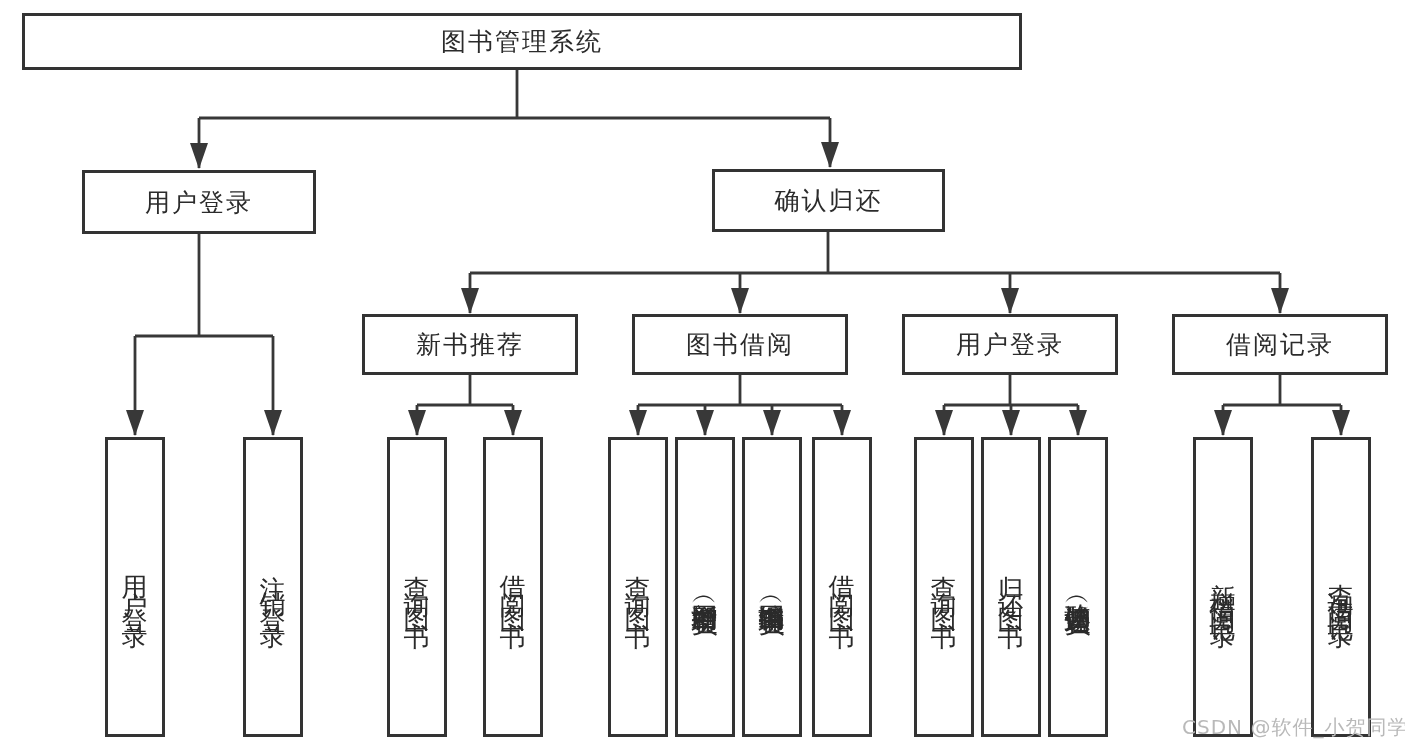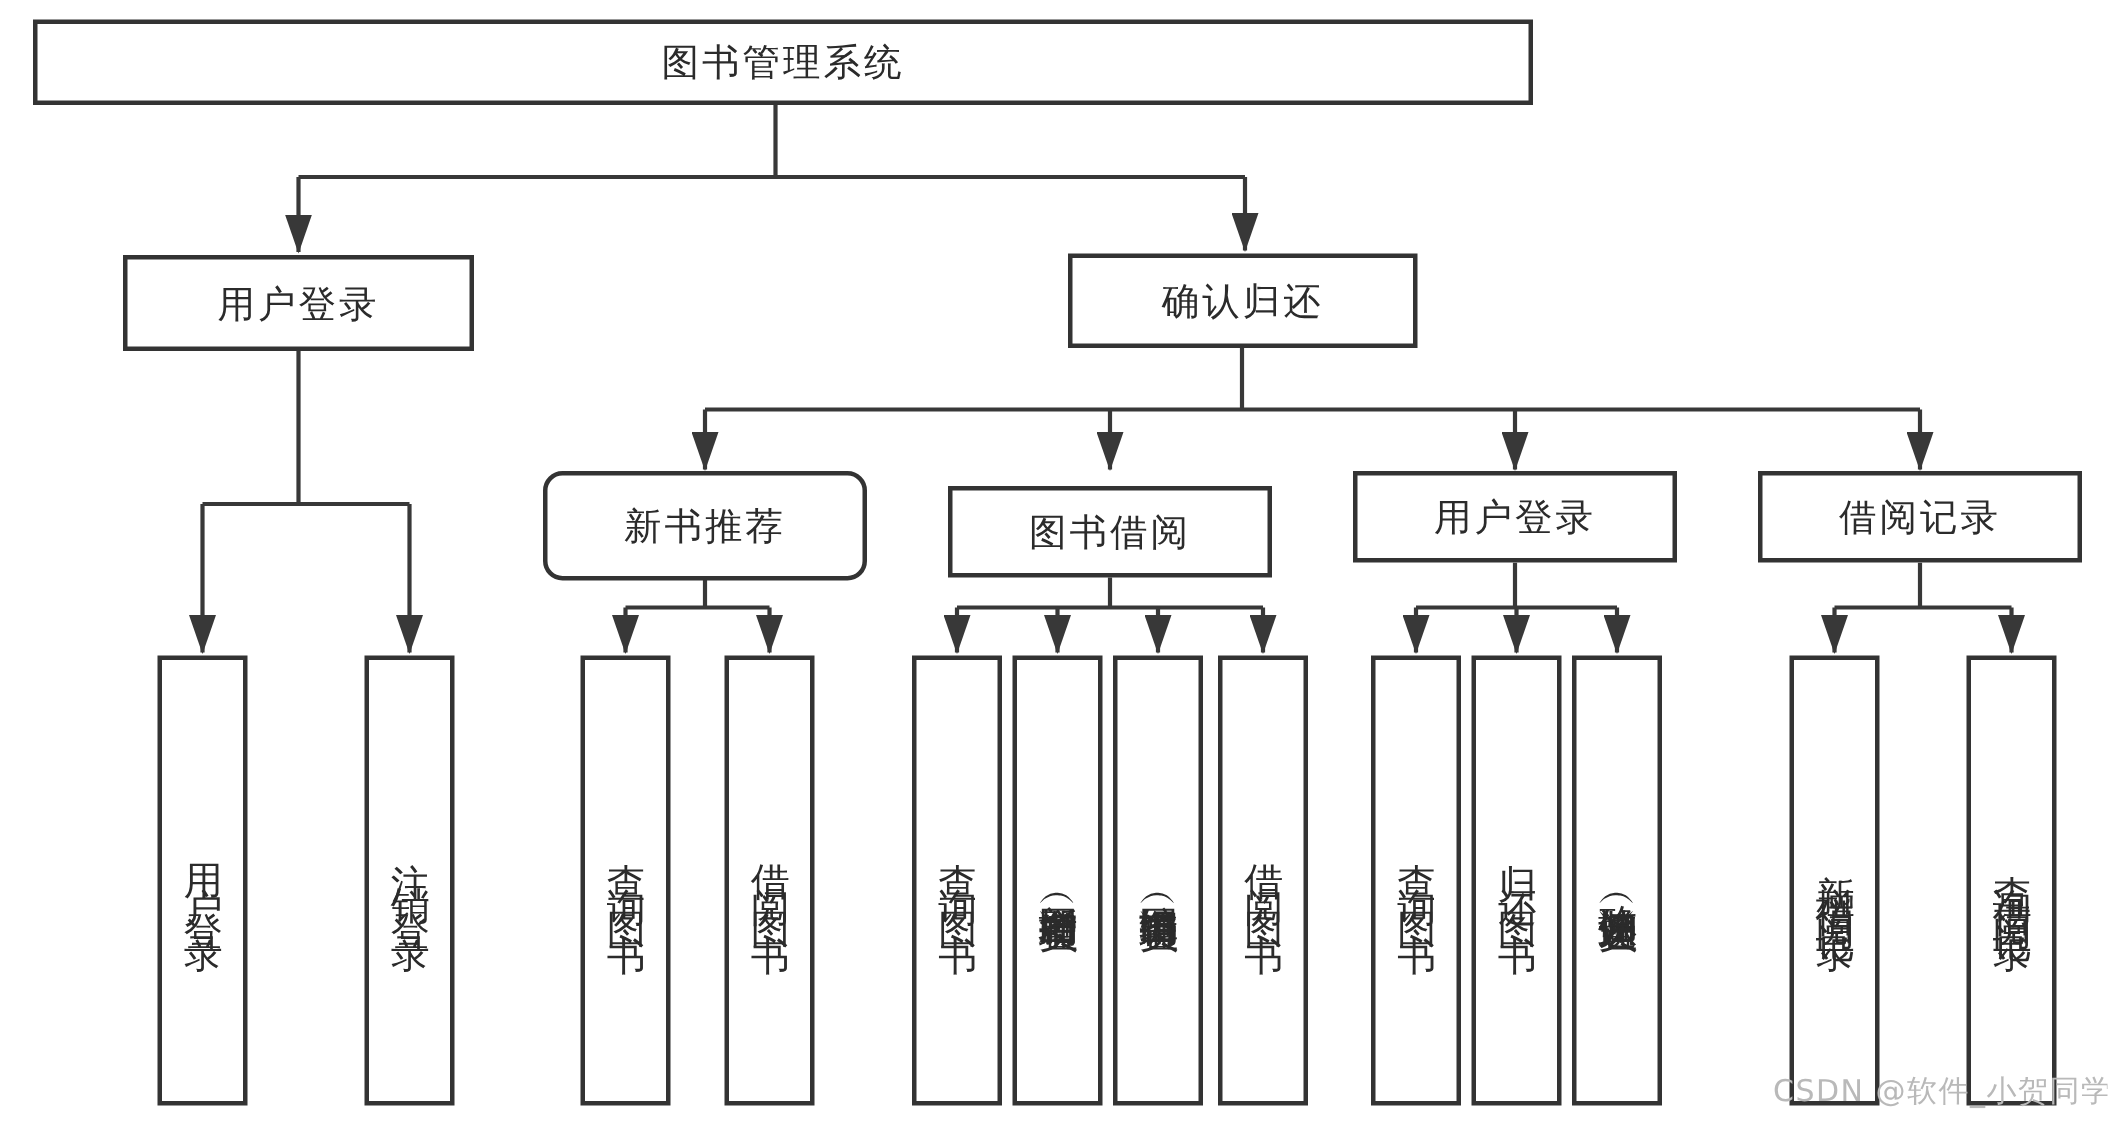--- a/index.html
+++ b/index.html
@@ -130,24 +130,24 @@
     <span class="hlabel">图书管理系统</span>
   </div>
 
   <div class="box" style="left:82px; top:170px; width:234px; height:64px;">
     <span class="hlabel">用户登录</span>
   </div>
   <div class="box" style="left:712px; top:169px; width:233px; height:63px;">
     <span class="hlabel">确认归还</span>
   </div>
 
-  <div class="box" style="left:362px; top:314px; width:216px; height:73px;border-radius:13px;">
+  <div class="box" style="left:362px; top:314px; width:216px; height:61px;">
     <span class="hlabel">新书推荐</span>
   </div>
-  <div class="box" style="left:632px; top:314px; width:216px; height:61px;margin-top:10px;">
+  <div class="box" style="left:632px; top:314px; width:216px; height:61px;">
     <span class="hlabel">图书借阅</span>
   </div>
   <div class="box" style="left:902px; top:314px; width:216px; height:61px;">
     <span class="hlabel">用户登录</span>
   </div>
   <div class="box" style="left:1172px; top:314px; width:216px; height:61px;">
     <span class="hlabel">借阅记录</span>
   </div>
 
   <div class="box leaf len4" style="left:105px;">

